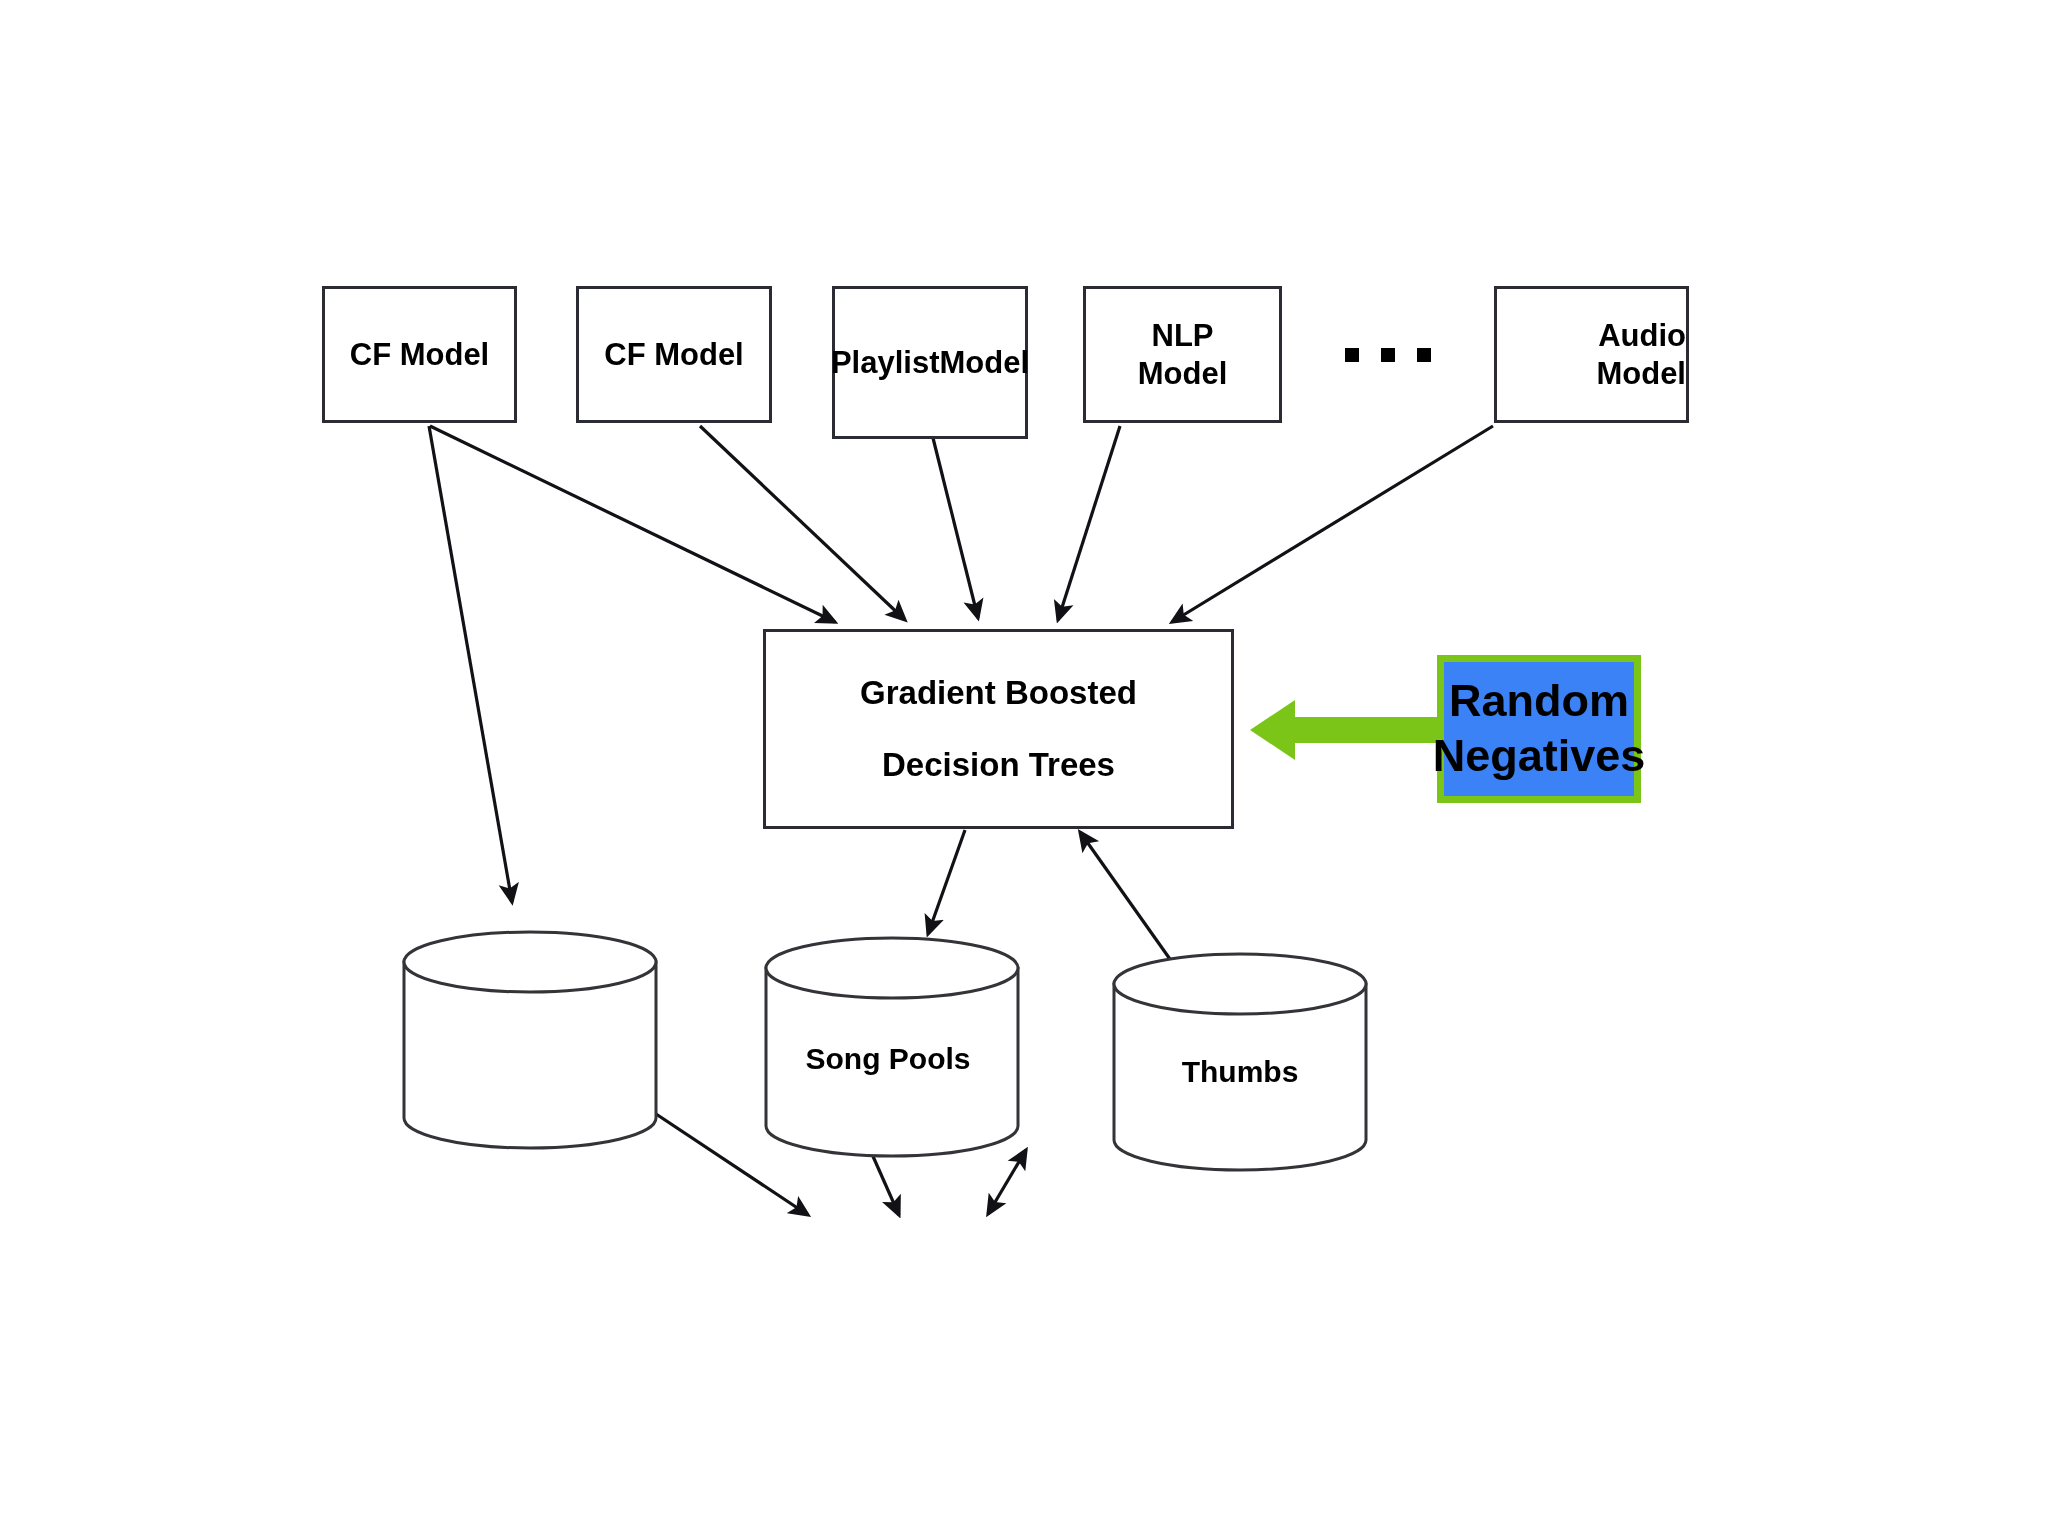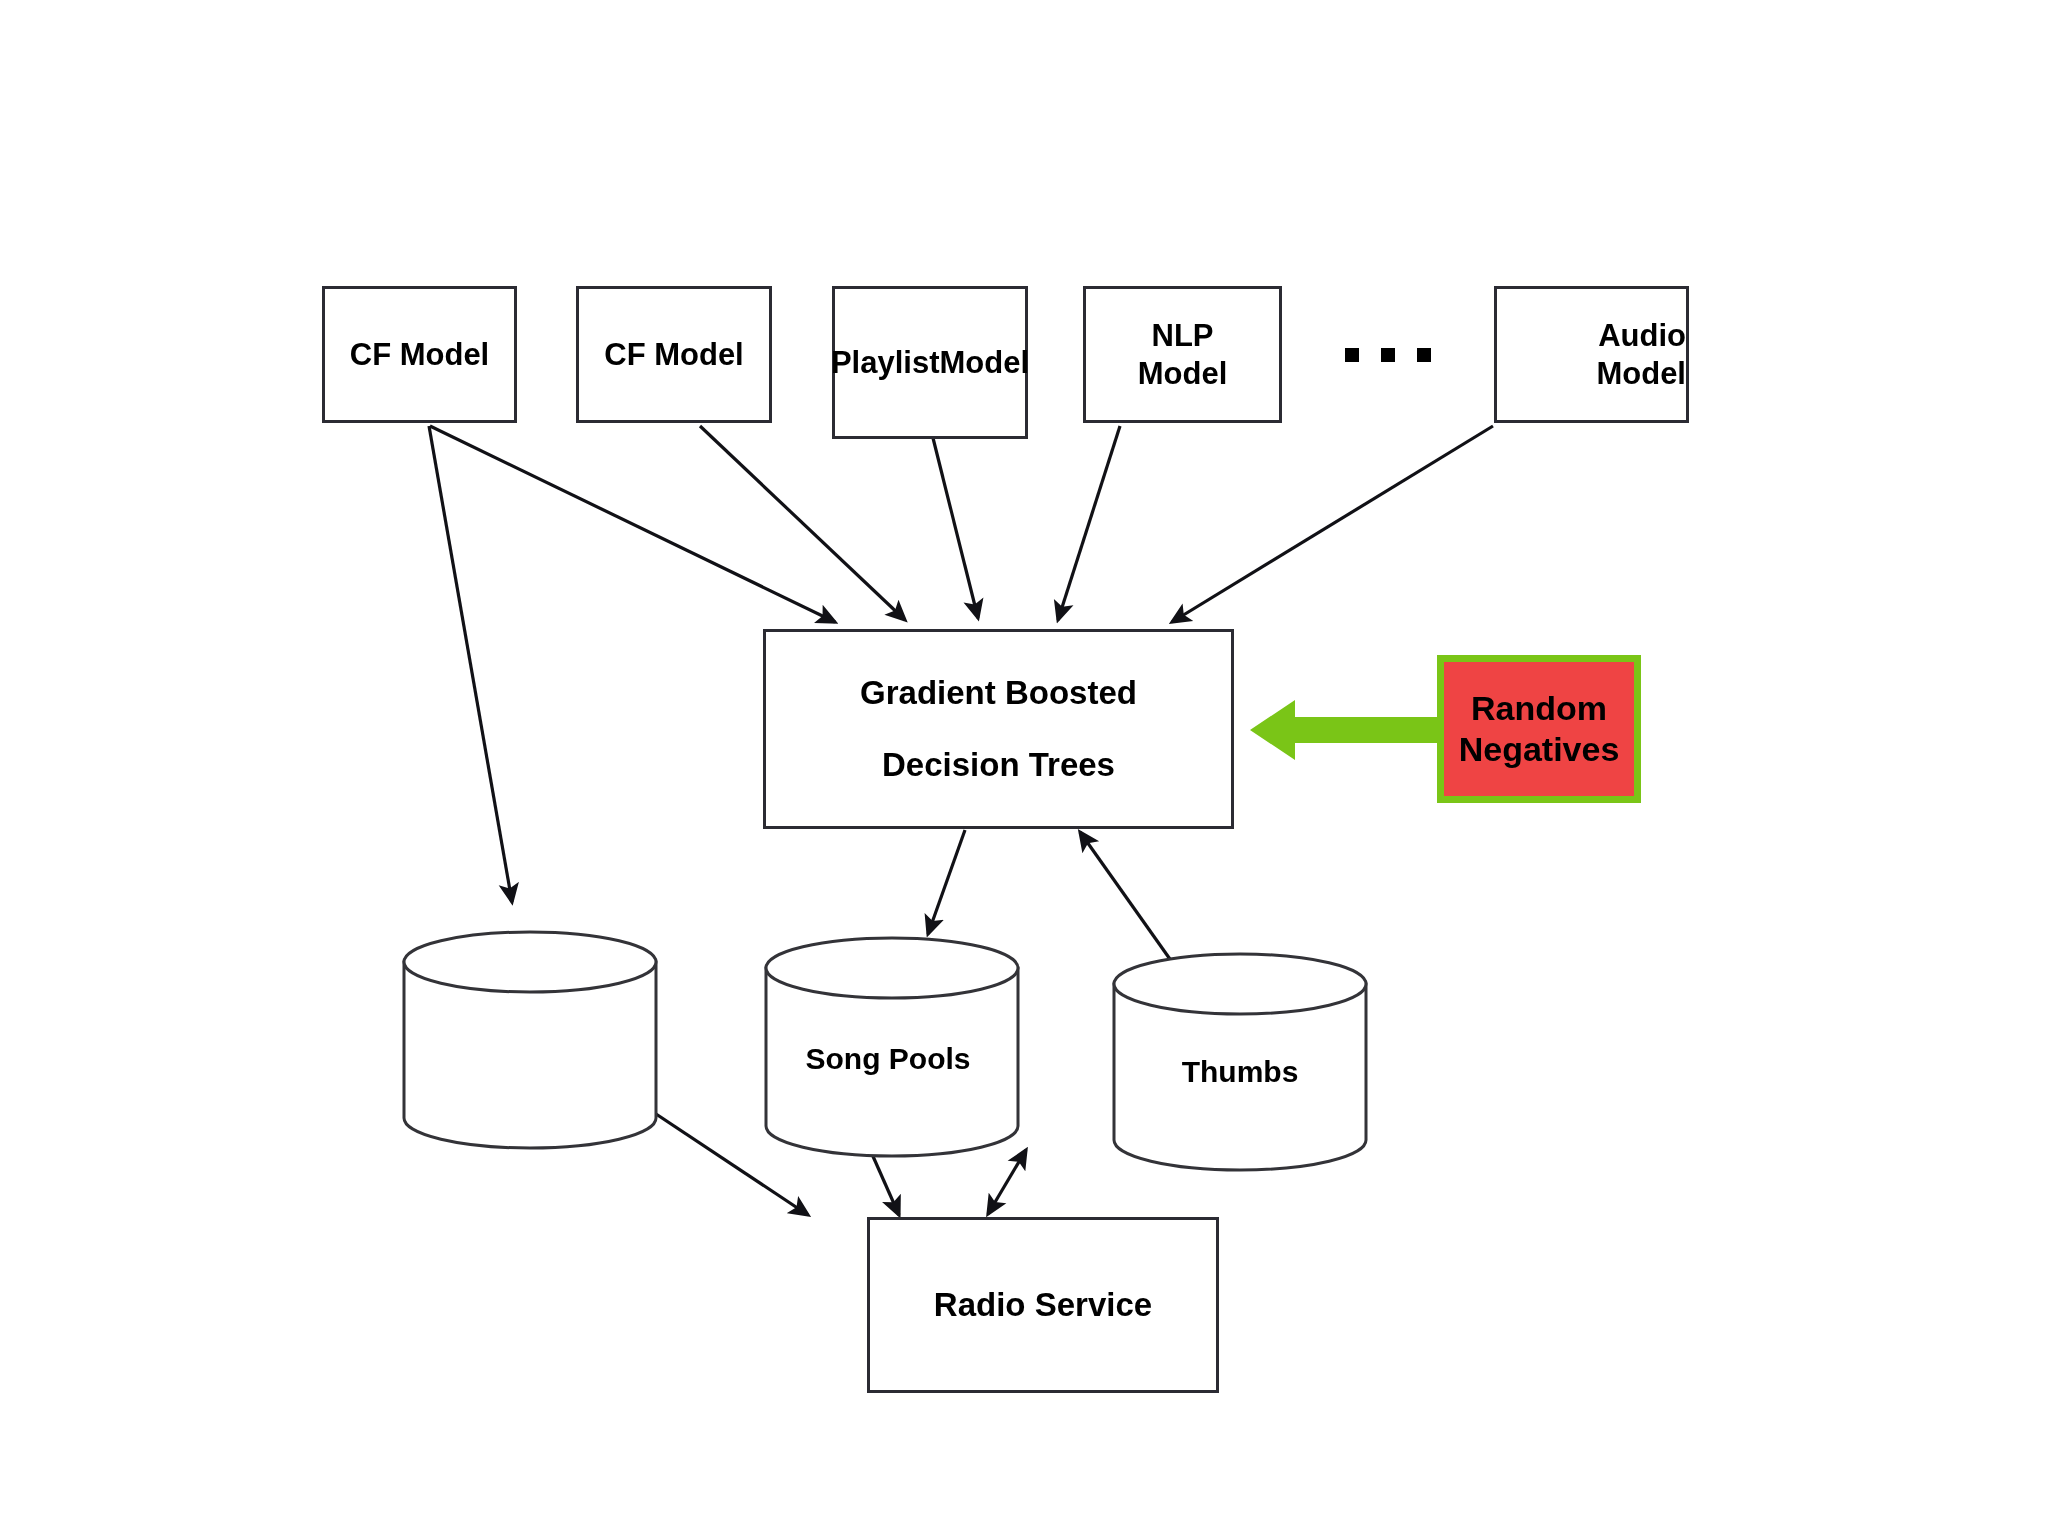--- a/index.html
+++ b/index.html
@@ -65,22 +65,22 @@
     border: none;
   }
   .cyl-label {
     position: relative;
     z-index: 3;
     pointer-events: none;
   }
   .green-node {
     border-width: 7px;
     border-style: solid;
-    background: #ef4444;
-    font-size: 34px;
+    background: #3b82f6;
+    font-size: 45px;
   }
   .ellipsis-dots {
     position: absolute;
     display: flex;
     align-items: center;
     gap: 22px;
   }
   .ellipsis-dots i {
     display: block;
     width: 14px;
@@ -185,17 +185,14 @@
 
 
   <div class="node cyl-node" style="left:766px;top:1035px;width:244px;height:48px;flex-direction:column;">
     <span class="cyl-label">Song Pools</span>
   </div>
 
   <div class="node cyl-node" style="left:1114px;top:1048px;width:252px;height:48px;flex-direction:column;">
     <span class="cyl-label">Thumbs</span>
   </div>
 
-  <div class="node rect-node radio-node" style="left:867px;top:1217px;width:352px;height:176px;">
-    <span>Radio Service</span>
-  </div>
 
 </div>
 
 </body></html>

